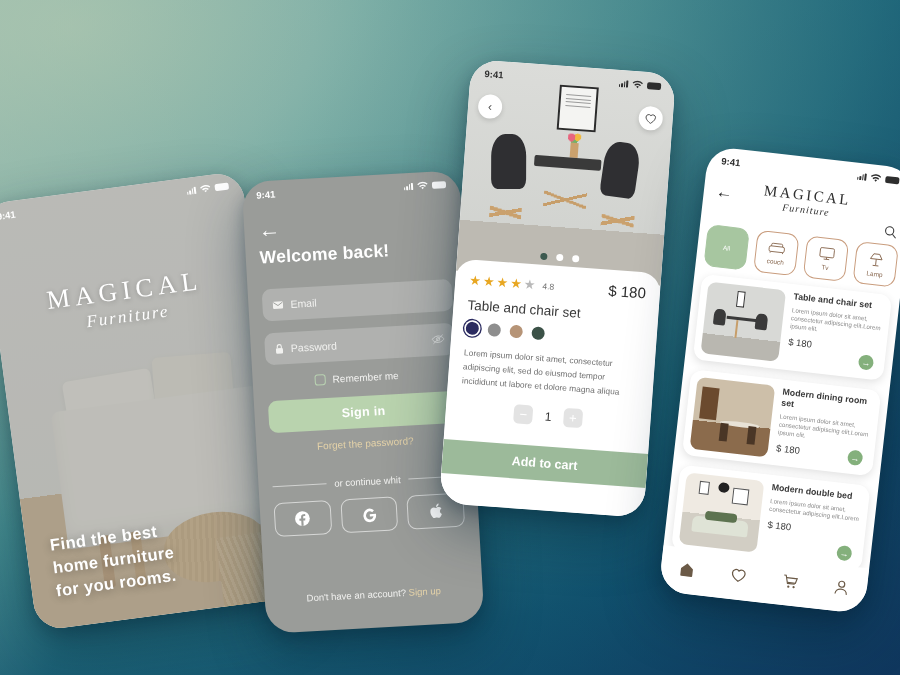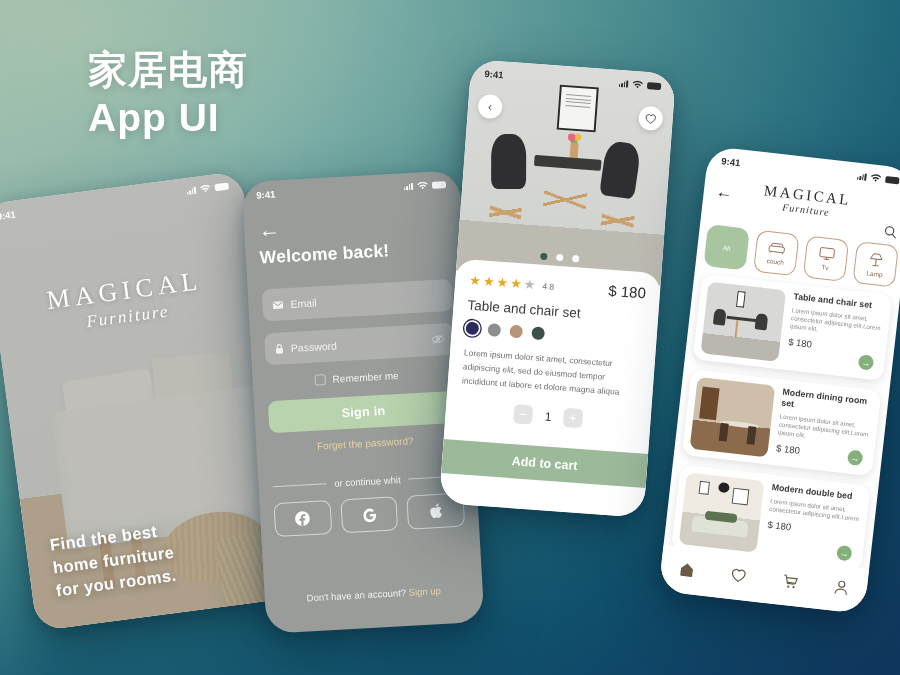--- a/index.html
+++ b/index.html
@@ -299,22 +299,20 @@
   .thumb-c { background: linear-gradient(180deg,#efeae2 0 55%,#d2cec4 55%); }
   .tk { position:absolute; background:#3a3a3a; }
 </style>
 </head>
 <body>
 
 <div id="stage">
   <div id="bg"></div>
   <div id="bg2"></div>
 
-  <div id="headline">家居电商
-App UI</div>
 
   <div id="phone1" class="phone">
     <div class="screen">
       <div id="p1-photo">
         <div id="p1-cush1"></div>
         <div id="p1-cush2"></div>
         <div id="p1-sofa"></div>
         <div id="p1-legs"></div>
         <div id="p1-legs2"></div>
         <div id="p1-pouf"></div>

